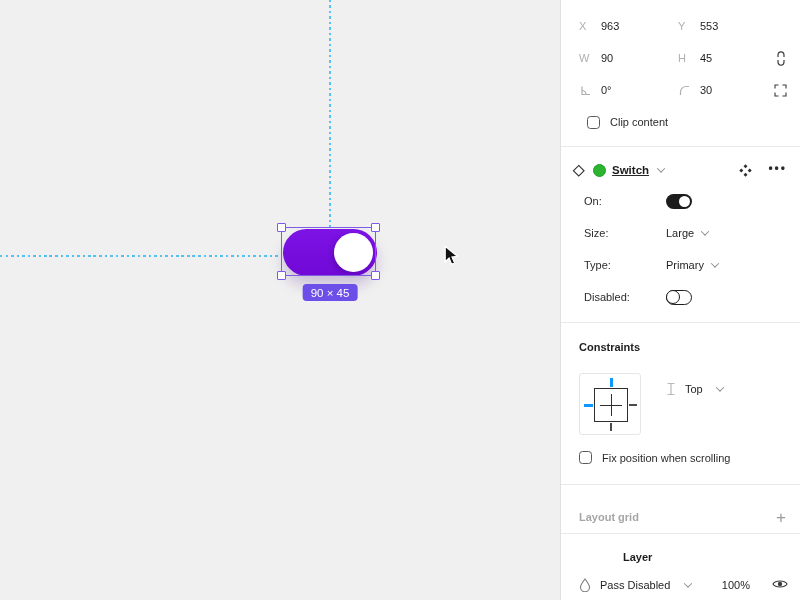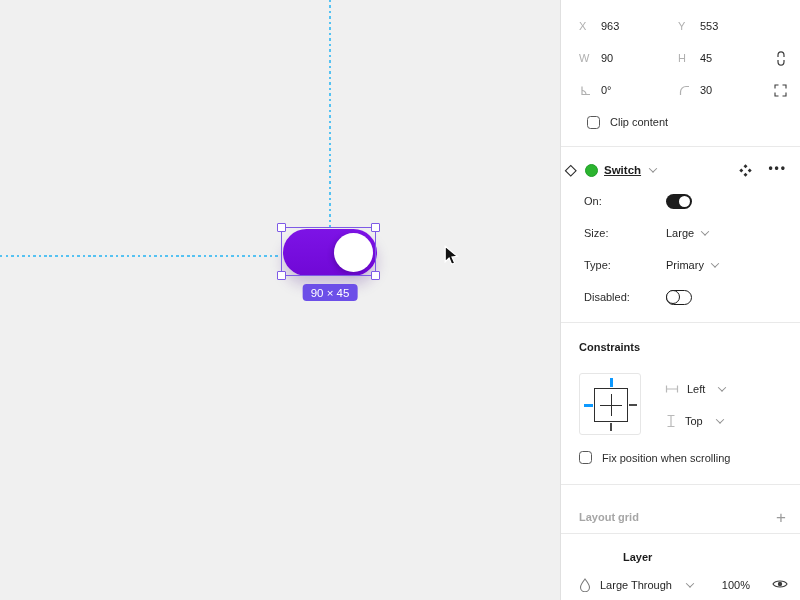--- a/index.html
+++ b/index.html
@@ -48,21 +48,21 @@
   .t-icon-slot { width:22px; display:flex; align-items:center; }
   .t-val { width:77px; color:#1f1f1f; }
   .t-val2 { width:66px; color:#1f1f1f; }
   .t-right { position:absolute; right:13px; display:flex; align-items:center; }
 
   .checkbox { width:13px; height:13px; border:1.4px solid #585858; border-radius:3.5px;
     background:#fff; flex:0 0 auto; }
   .cb-row { display:flex; align-items:center; height:32px; padding-left:26px; gap:10px; }
   .cb-label { color:#2b2b2b; }
 
-  .comp-header { position:relative; display:flex; align-items:center; height:30px; padding-left:2px;text-decoration:underline; }
+  .comp-header { position:relative; display:flex; align-items:center; height:30px; padding-left:10px;text-decoration:underline; }
   .diamond-wrap { width:15px; height:15px; margin-right:7px; display:flex; }
   .green-dot { width:13px; height:13px; border-radius:50%; background:#2bb42f;
     border:1px solid #1f9e28; margin-right:6px; }
   .comp-name { font-weight:700; color:#1c1c1c; font-size:11.5px; margin-right:7px; }
   .swap-icon { position:absolute; right:48px; top:9px; }
   .more-btn { position:absolute; right:13px; top:6px; letter-spacing:2px; color:#2c2c2c;
     font-weight:700; font-size:12px; }
 
   .crow { display:flex; align-items:center; height:32px; padding-left:23px; }
   .clabel { width:82px; color:#2b2b2b; }
@@ -233,27 +233,20 @@
       <div class="cw-plus-h"></div>
       <div class="cw-plus-v"></div>
       <div class="cw-tick-top"></div>
       <div class="cw-tick-left"></div>
       <div class="cw-tick-right"></div>
       <div class="cw-tick-bottom"></div>
     </div>
 
     <div class="con-col">
       <div class="con-drop">
-        <svg width="14" height="12" viewBox="0 0 14 12" fill="none" stroke="#b9b9b9" stroke-width="1.2">
-          <path d="M1.5 2.5 V9.5 M12.5 2.5 V9.5 M1.5 6 H12.5"></path>
-        </svg>
-        <span class="con-text">Left</span>
-        <span class="chev"></span>
-      </div>
-      <div class="con-drop">
         <svg width="12" height="14" viewBox="0 0 12 14" fill="none" stroke="#b9b9b9" stroke-width="1.2">
           <path d="M2.5 1.5 H9.5 M2.5 12.5 H9.5 M6 1.5 V12.5"></path>
         </svg>
         <span class="con-text">Top</span>
         <span class="chev"></span>
       </div>
     </div>
 
     <div class="fix-row">
       <span class="checkbox"></span>
@@ -266,21 +259,21 @@
     <span class="plus-btn">+</span>
   </div>
 
   <div class="sec sec-layer">
     <div class="layer-title">Layer</div>
     <div class="layer-row">
       <span class="blend-drop">
         <svg width="12" height="14" viewBox="0 0 12 14" fill="none" stroke="#7a7a7a" stroke-width="1.1">
           <path d="M6 1 C6 1 1.5 6.8 1.5 9.3 a4.5 4.5 0 0 0 9 0 C10.5 6.8 6 1 6 1 Z"></path>
         </svg>
-        <span class="con-text">Large Through</span>
+        <span class="con-text">Pass Disabled</span>
         <span class="chev"></span>
       </span>
       <span class="opacity-val">100%</span>
       <span>
         <svg width="16" height="12" viewBox="0 0 16 12">
           <path d="M1 6 C3.5 2 12.5 2 15 6 C12.5 10 3.5 10 1 6 Z" fill="none" stroke="#3c3c3c" stroke-width="1.2"></path>
           <circle cx="8" cy="6" r="2.2" fill="#3c3c3c"></circle>
         </svg>
       </span>
     </div>

